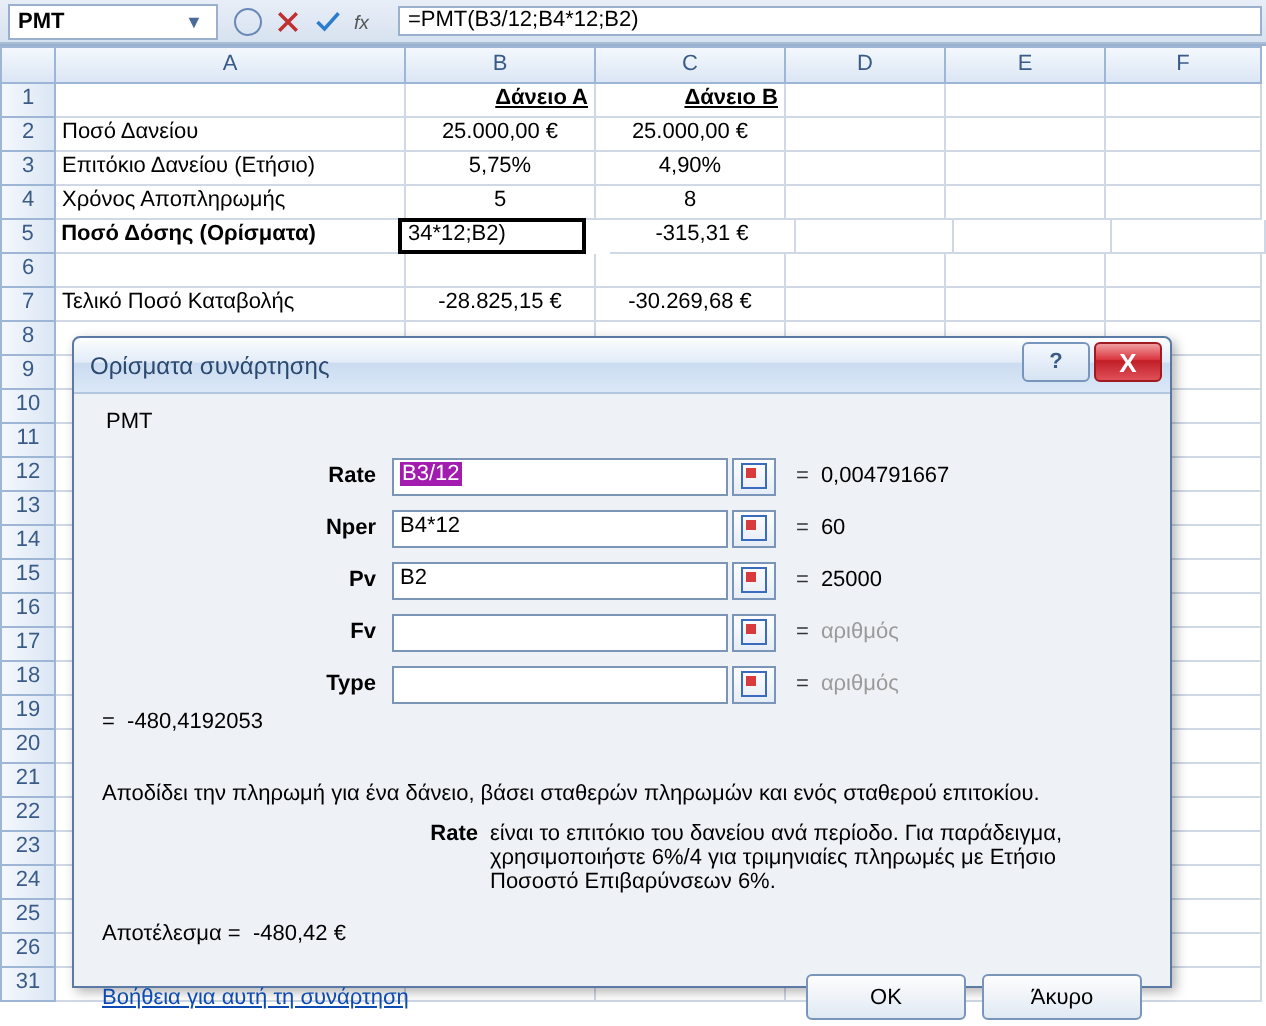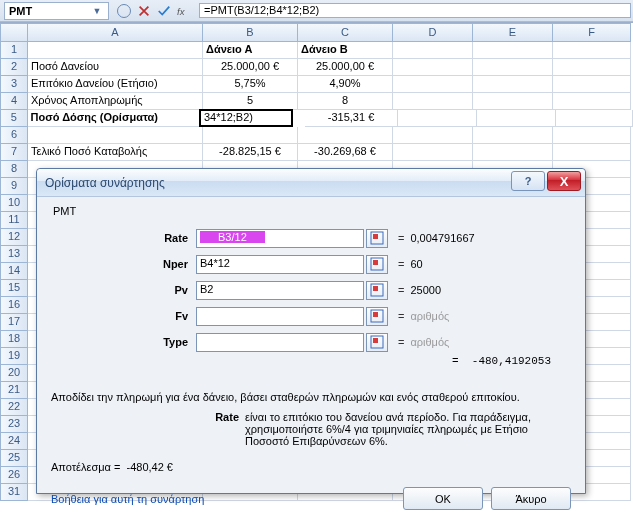--- a/index.html
+++ b/index.html
@@ -90,21 +90,21 @@
     border-bottom: 1px solid #d0d7e5;
     padding: 0 3px;
     line-height: 15px;
     overflow: hidden;
     white-space: nowrap;
   }
   .wA{width:175px;} .wB{width:95px;} .wC{width:95px;}
   .wD{width:80px;} .wE{width:80px;} .wF{width:78px;}
   .bold{font-weight:bold;}
   .right{text-align:center;}
-  .center{text-align:left;}
+  .center{text-align:right;text-decoration:underline;}
   .cell.active {
     border: 2px solid #000;
     margin: -1px 12px 0 -1px;
     line-height: 13px;
   }
 
   
   .dialog {
     position: absolute;
     left: 36px; top: 168px;
@@ -142,48 +142,48 @@
   .dlg-func { font-size:11px; margin: 2px 0 8px 2px;}
   .arg-row { display:flex; align-items:center; height:26px; }
   .arg-label { width: 145px; text-align:right; padding-right:8px; font-weight:bold;}
   .arg-input {
     width: 168px; height: 19px;
     border: 1px solid #7a95b8;
     background:#fff;
     padding: 1px 3px;
     font-family: Tahoma,sans-serif; font-size:11px;
   }
-  .arg-input .sel { background:#d946ef;color:#fff;padding:0 18px;}
+  .arg-input .sel { background:#a21caf;color:#fff;padding:0 1px;}
   .selector-btn {
     width: 22px; height: 19px;
     border:1px solid #7a95b8;
     background:linear-gradient(#fdfdfe,#e6edf6);
     margin-left:2px;
     display:flex;align-items:center;justify-content:center;
   }
   .selector-btn svg{width:14px;height:14px;}
   .arg-eq { margin-left:10px; color:#333; }
   .arg-res { margin-left:6px;}
   .gray{color:#9a9a9a;}
   .desc1 { margin: 24px 0 8px 0; }
   .desc2 { display:flex; margin-bottom:12px;}
   .desc2 .lbl{width:194px;text-align:right;font-weight:bold;padding-right:6px;}
   .desc2 .txt{flex:1;}
   .result-row { margin: 14px 0 6px 0; }
   .dlg-footer { display:flex; align-items:center; padding: 0 14px 10px 14px;}
-  .help-link { color:#0b4bb2; cursor:pointer; }
+  .help-link { color:#0b4bb2; text-decoration:underline; cursor:pointer; }
   .dlg-btn {
     width: 80px; height: 23px;
     border:1px solid #7a95b8;
     background:linear-gradient(#fdfdfe,#e0e9f3);
     border-radius:3px;
     margin-left:8px;
     display:flex;align-items:center;justify-content:center;
   }
-  .big-eq { text-align:right; padding-right:20px; margin-bottom:4px;font-family:Liberation Mono, monospace;}
+  .big-eq { text-align:left; padding-right:20px; margin-bottom:4px;}
 </style>
 </head>
 <body>
 
 <div class="namebox-row">
   <div class="namebox">
     <span>PMT</span>
     <span class="dd">▼</span>
   </div>
   <div class="fx-icons">

